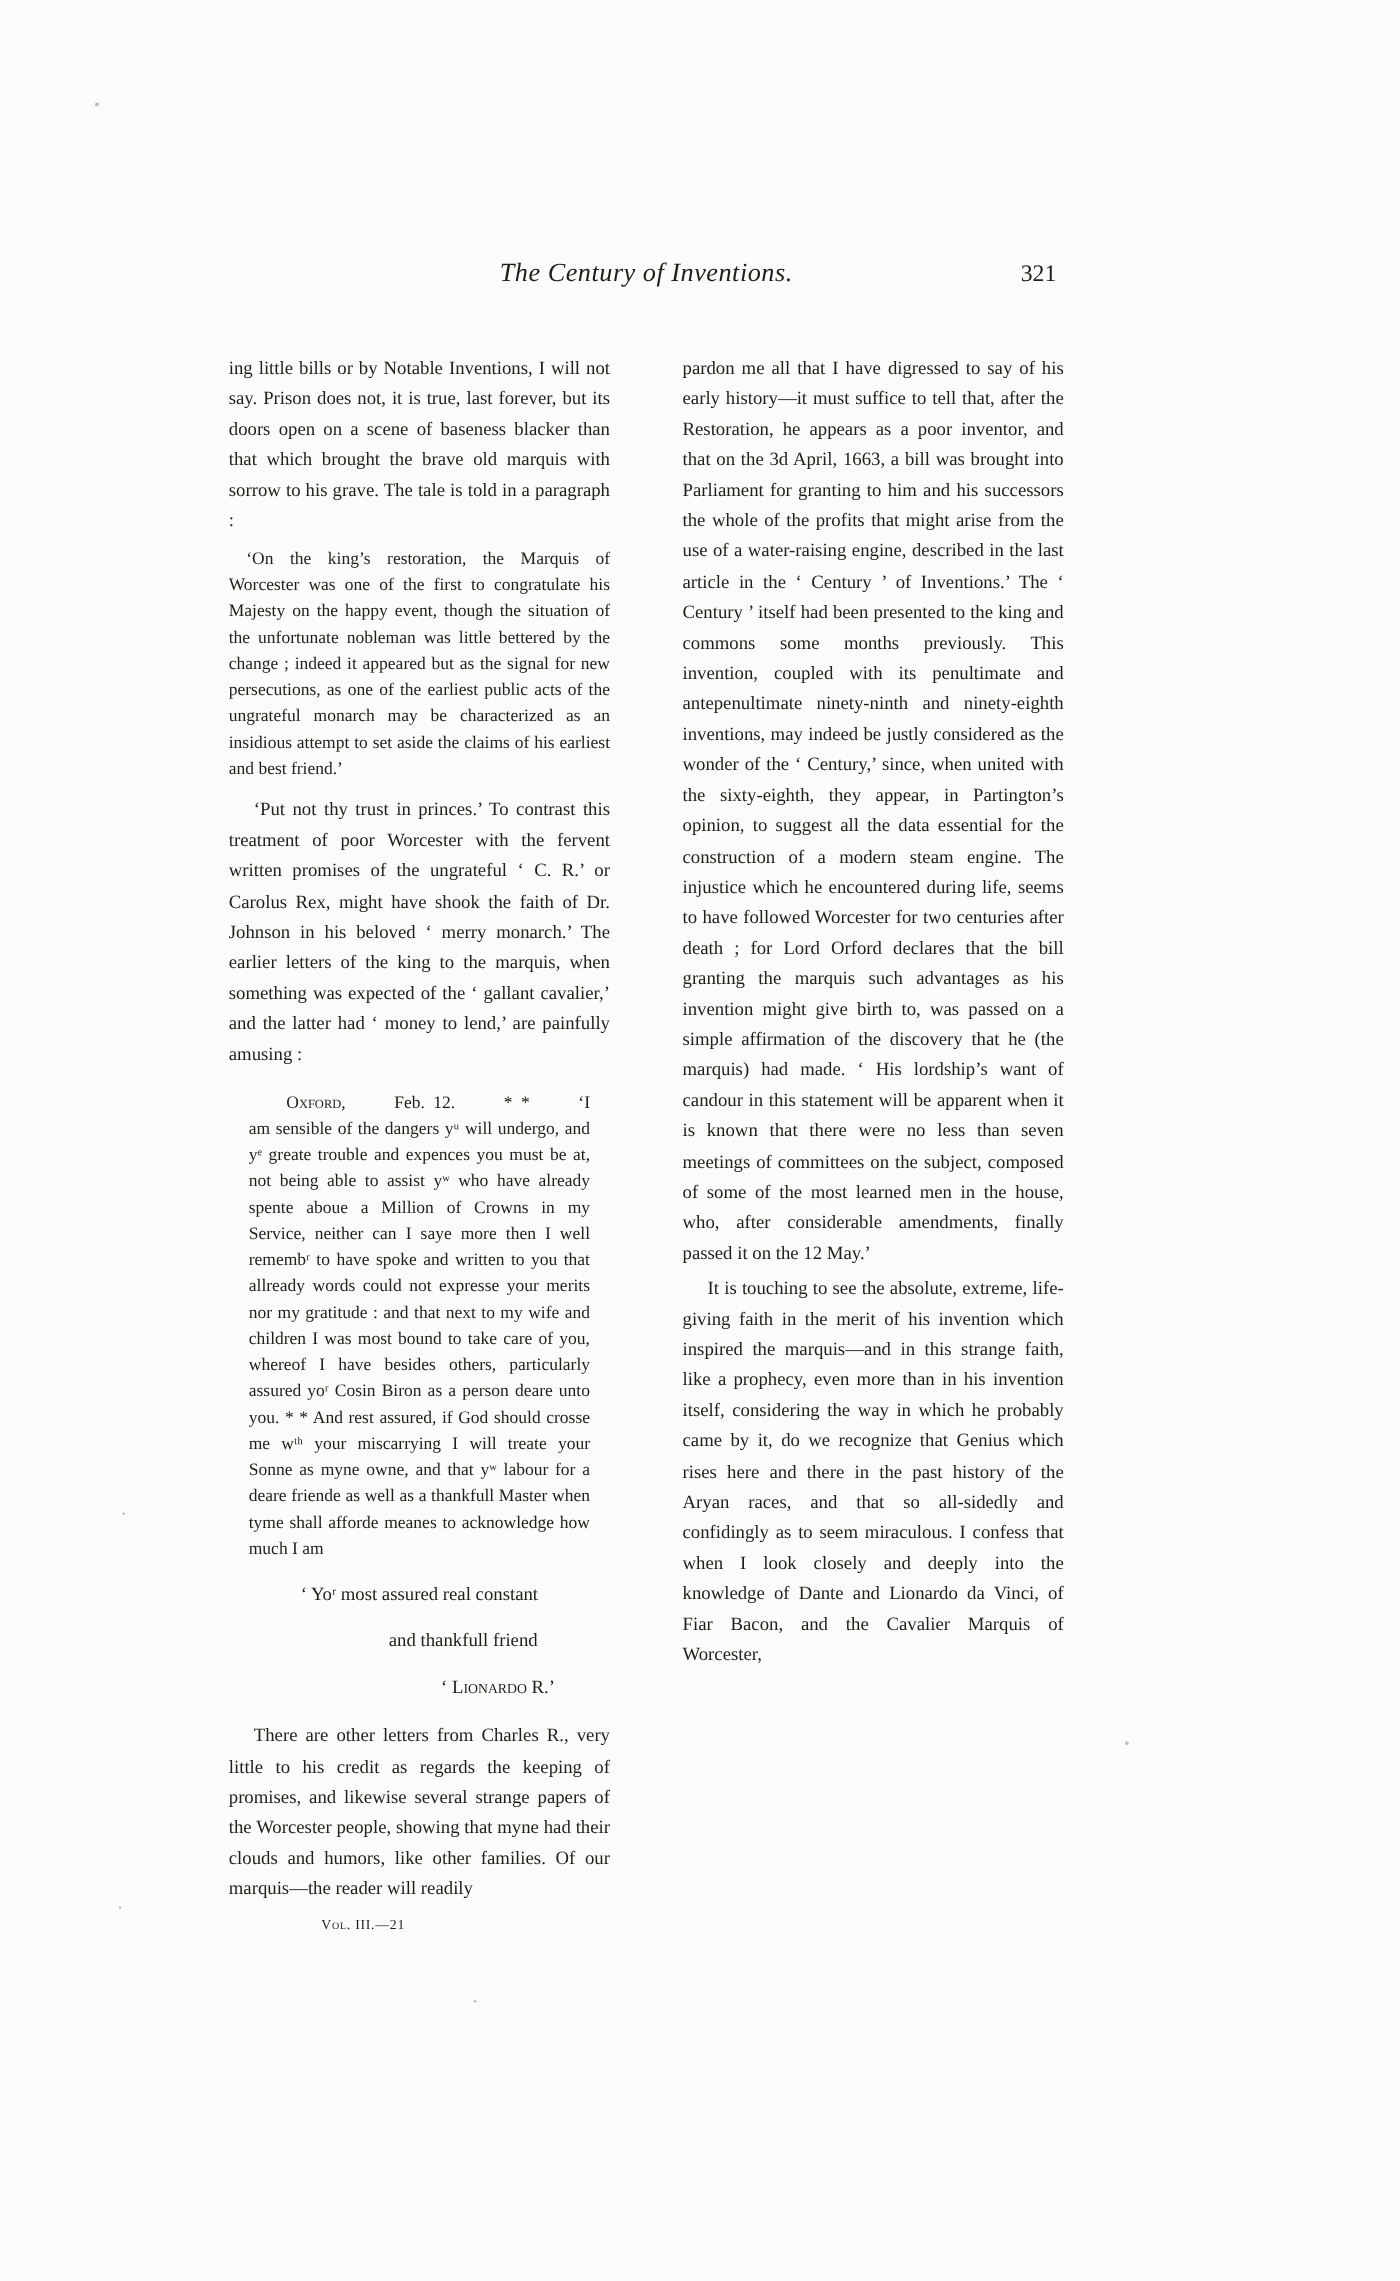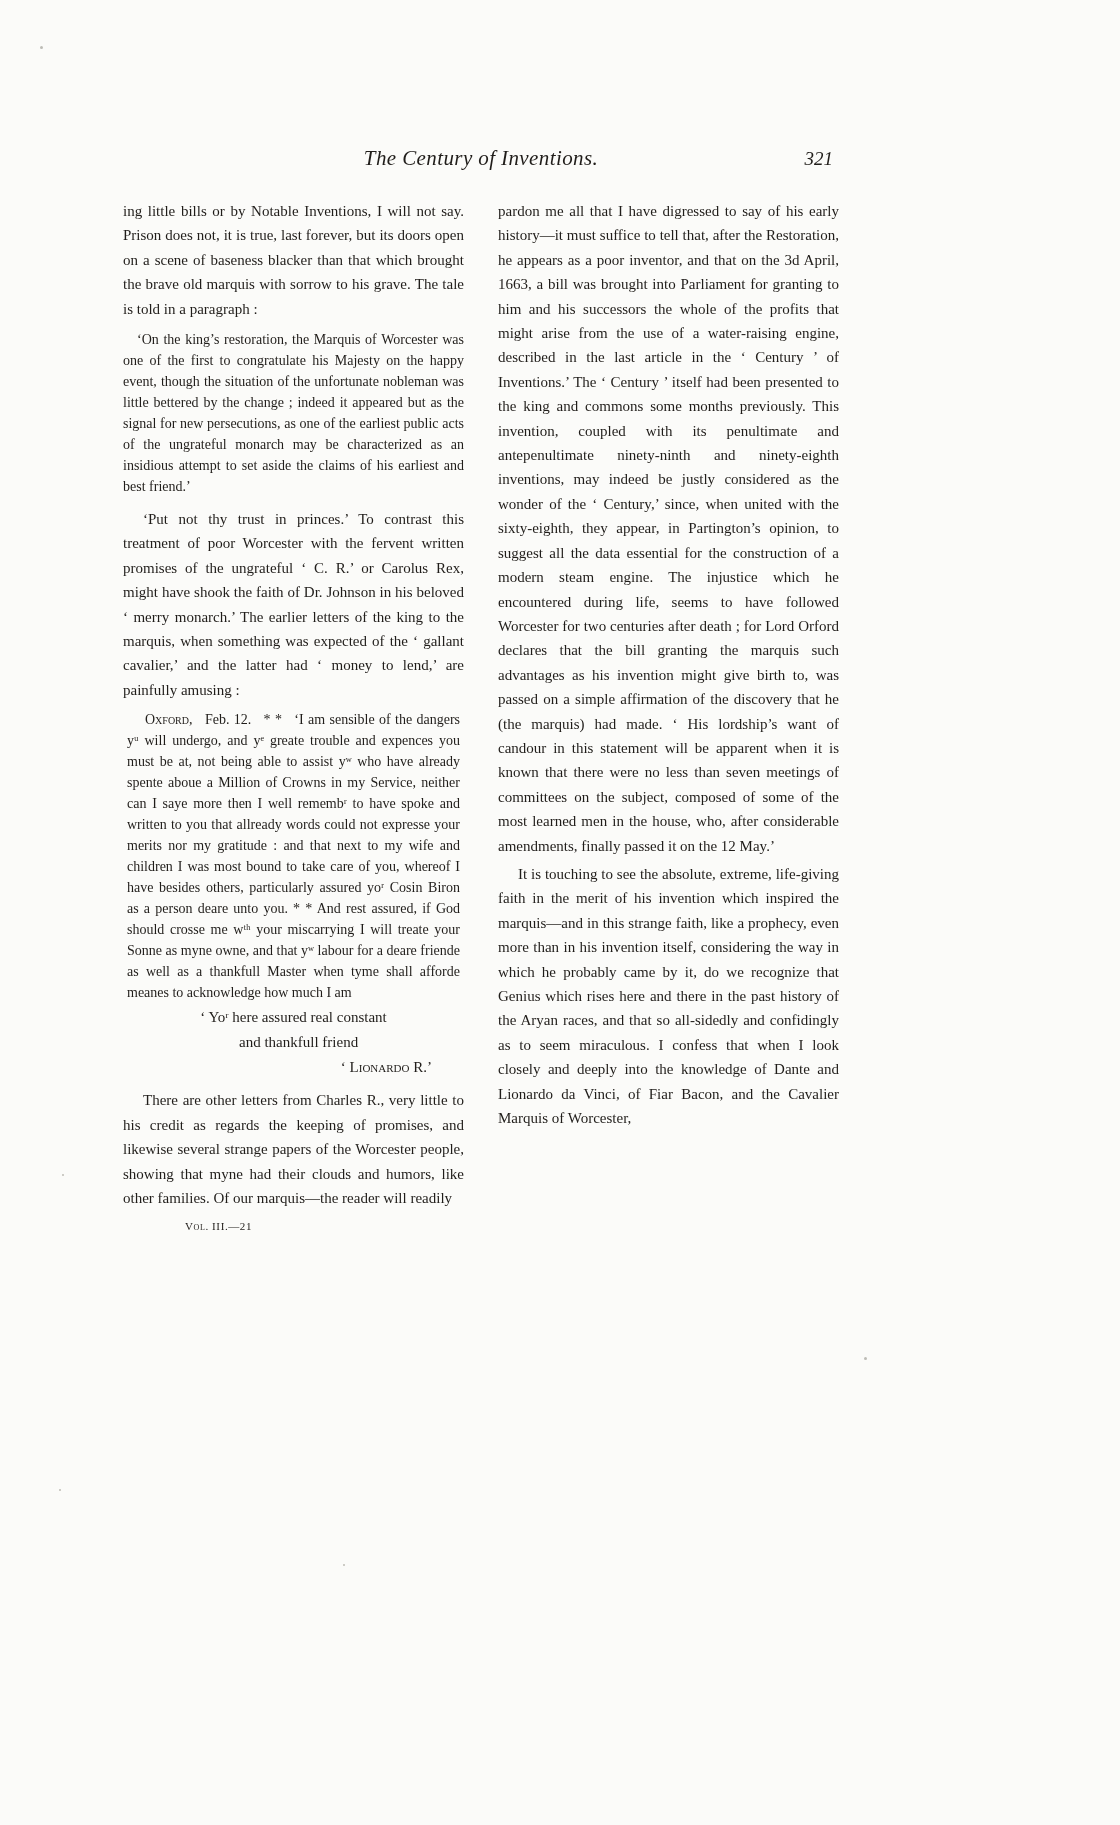--- a/index.html
+++ b/index.html
@@ -1,15 +1,15 @@
 <!DOCTYPE html>
 <html><head>
 <meta charset="utf-8">
 <style>
-  * { margin: 4px; padding: 0; box-sizing: border-box; }
+  * { margin: 16px; padding: 0; box-sizing: border-box; }
   html, body { width: 1120px; height: 1825px; }
   body {
     position: relative;
     background: #fbfbf9;
     font-family: "Liberation Serif", "DejaVu Serif", serif;
     color: #201d1a;
     overflow: hidden;
   }
   .print-area {
     position: absolute;
@@ -27,21 +27,20 @@
     grid-column: 2;
     font-style: italic;
     font-size: 21px;
     letter-spacing: 0.4px;
   }
   .page-number {
     grid-column: 3;
     text-align: right;
     font-size: 19px;
     padding-right: 6px;
-    font-style: italic;
   }
   .columns { display: flex; gap: 26px; }
   .col { width: 353px; }
   p.body {
     font-size: 15px;
     line-height: 24.4px;
     text-align: justify;
     margin: 0 0 4px 0;
   }
   .indent { text-indent: 20px; }
@@ -100,21 +99,21 @@
 
     <div class="col">
       <p class="body noindent">ing little bills or by Notable Inventions, I will not say. Prison does not, it is true, last forever, but its doors open on a scene of baseness blacker than that which brought the brave old marquis with sorrow to his grave. The tale is told in a paragraph :</p>
 
       <p class="small-type quote-block">‘On the king’s restoration, the Marquis of Worcester was one of the first to congratulate his Majesty on the happy event, though the situation of the unfortunate nobleman was little bettered by the change ; indeed it appeared but as the signal for new persecutions, as one of the earliest public acts of the ungrateful monarch may be characterized as an insidious attempt to set aside the claims of his earliest and best friend.’</p>
 
       <p class="body indent">‘Put not thy trust in princes.’ To contrast this treatment of poor Worcester with the fervent written promises of the ungrateful ‘ C. R.’ or Carolus Rex, might have shook the faith of Dr. Johnson in his beloved ‘ merry monarch.’ The earlier letters of the king to the marquis, when something was expected of the ‘ gallant cavalier,’ and the latter had ‘ money to lend,’ are painfully amusing :</p>
 
       <div class="letter-block">
         <p class="small-type letter-body"><span class="smallcaps">Oxford,</span><span class="ital"> Feb. 12. </span><span> * * </span><span> ‘I am sensible of the dangers yᵘ will undergo, and yᵉ greate trouble and expences you must be at, not being able to assist yʷ who have already spente aboue a Million of Crowns in my Service, neither can I saye more then I well remembʳ to have spoke and written to you that allready words could not expresse your merits nor my gratitude : and that next to my wife and children I was most bound to take care of you, whereof I have besides others, particularly assured yoʳ Cosin Biron as a person deare unto you. * * And rest assured, if God should crosse me wᵗʰ your miscarrying I will treate your Sonne as myne owne, and that yʷ labour for a deare friende as well as a thankfull Master when tyme shall afforde meanes to acknowledge how much I am</span></p>
-        <div class="letter-closing closing-1">‘ Yoʳ here assured real constant</div>
+        <div class="letter-closing closing-1">‘ Yoʳ most assured real constant</div>
         <div class="letter-closing closing-2">and thankfull friend</div>
         <div class="letter-closing closing-sig">‘ Lionardo R.’</div>
       </div>
 
       <p class="body indent">There are other letters from Charles R., very little to his credit as regards the keeping of promises, and likewise several strange papers of the Worcester people, showing that myne had their clouds and humors, like other families. Of our marquis—the reader will readily</p>
 
       <div class="vol-footer">Vol. III.—21</div>
     </div>
 
     <div class="col">

